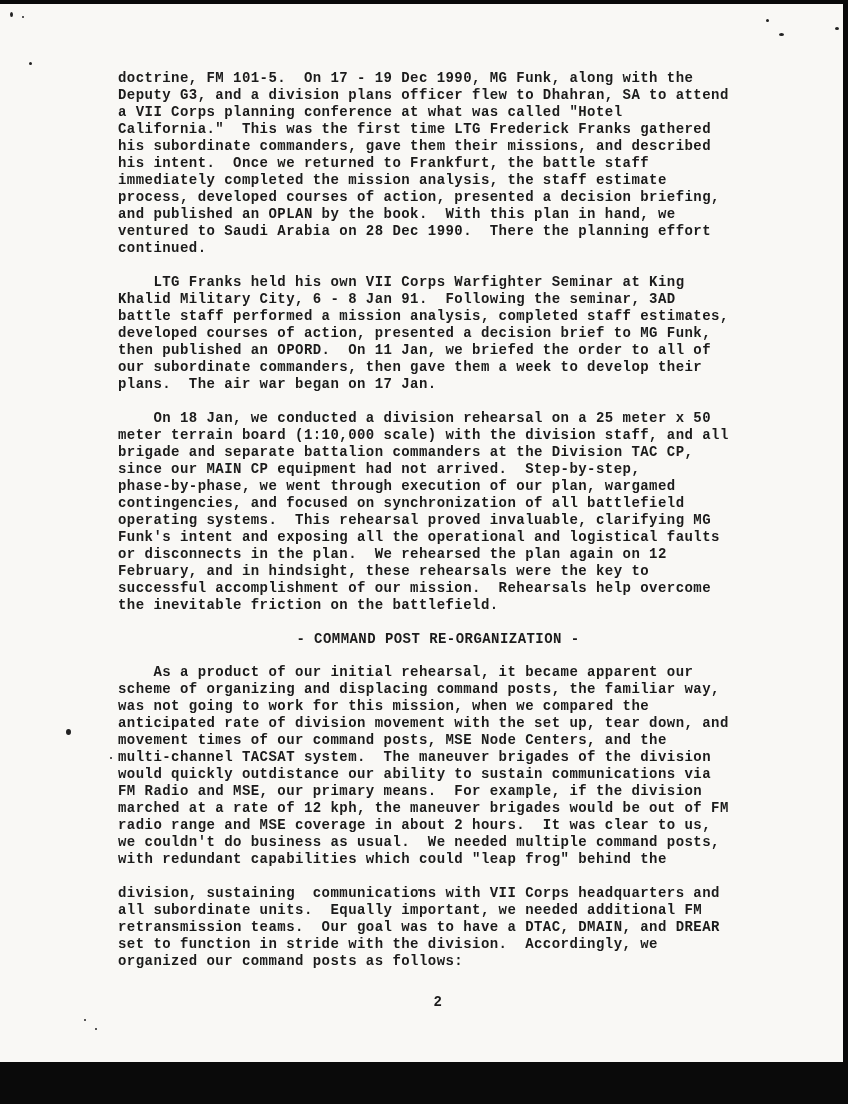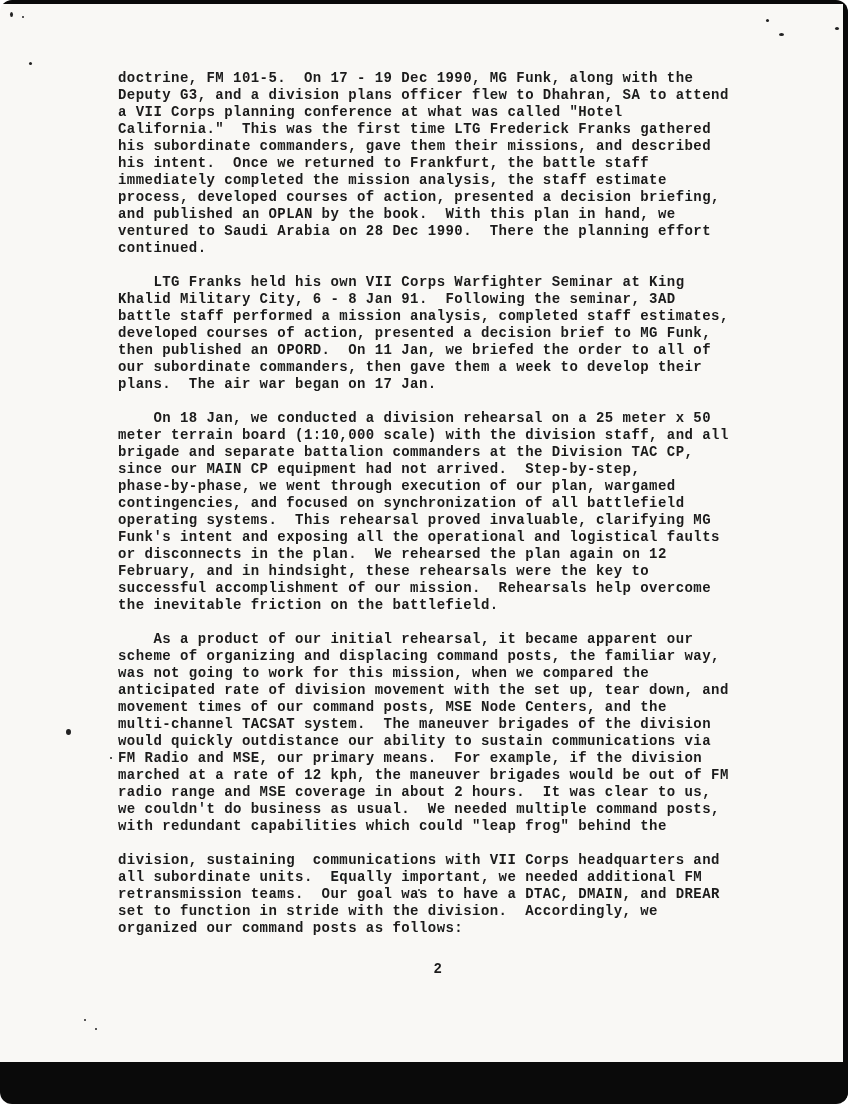--- a/index.html
+++ b/index.html
@@ -8,21 +8,20 @@
     background: #ffffff;
   }
   .page {
     position: relative;
     width: 848px;
     height: 1104px;
     background: #f9f8f5;
     overflow: hidden;
     font-family: "Liberation Mono", "DejaVu Sans Mono", monospace;
     color: #1b1b1b;
-    border-radius: 12px;
   }
   
   .scan-edge { position: absolute; background: #0a0a0a; }
   .scan-edge.top    { top: 0; left: 0; width: 848px; height: 4px; }
   .scan-edge.right  { top: 4px; right: 0; width: 5px; height: 1100px; }
   .scan-edge.bottom { left: 0; bottom: 0; width: 848px; height: 42px; }
   
   .speck { position: absolute; background: #222; border-radius: 50%; }
 
   .text-block {
@@ -101,20 +100,21 @@
 brigade and separate battalion commanders at the Division TAC CP,
 since our MAIN CP equipment had not arrived.  Step-by-step,
 phase-by-phase, we went through execution of our plan, wargamed
 contingencies, and focused on synchronization of all battlefield
 operating systems.  This rehearsal proved invaluable, clarifying MG
 Funk's intent and exposing all the operational and logistical faults
 or disconnects in the plan.  We rehearsed the plan again on 12
 February, and in hindsight, these rehearsals were the key to
 successful accomplishment of our mission.  Rehearsals help overcome
 the inevitable friction on the battlefield.</p>
+    <h2 class="heading">- COMMAND POST RE-ORGANIZATION -</h2>
     <p class="para">    As a product of our initial rehearsal, it became apparent our
 scheme of organizing and displacing command posts, the familiar way,
 was not going to work for this mission, when we compared the
 anticipated rate of division movement with the set up, tear down, and
 movement times of our command posts, MSE Node Centers, and the
 multi-channel TACSAT system.  The maneuver brigades of the division
 would quickly outdistance our ability to sustain communications via
 FM Radio and MSE, our primary means.  For example, if the division
 marched at a rate of 12 kph, the maneuver brigades would be out of FM
 radio range and MSE coverage in about 2 hours.  It was clear to us,

